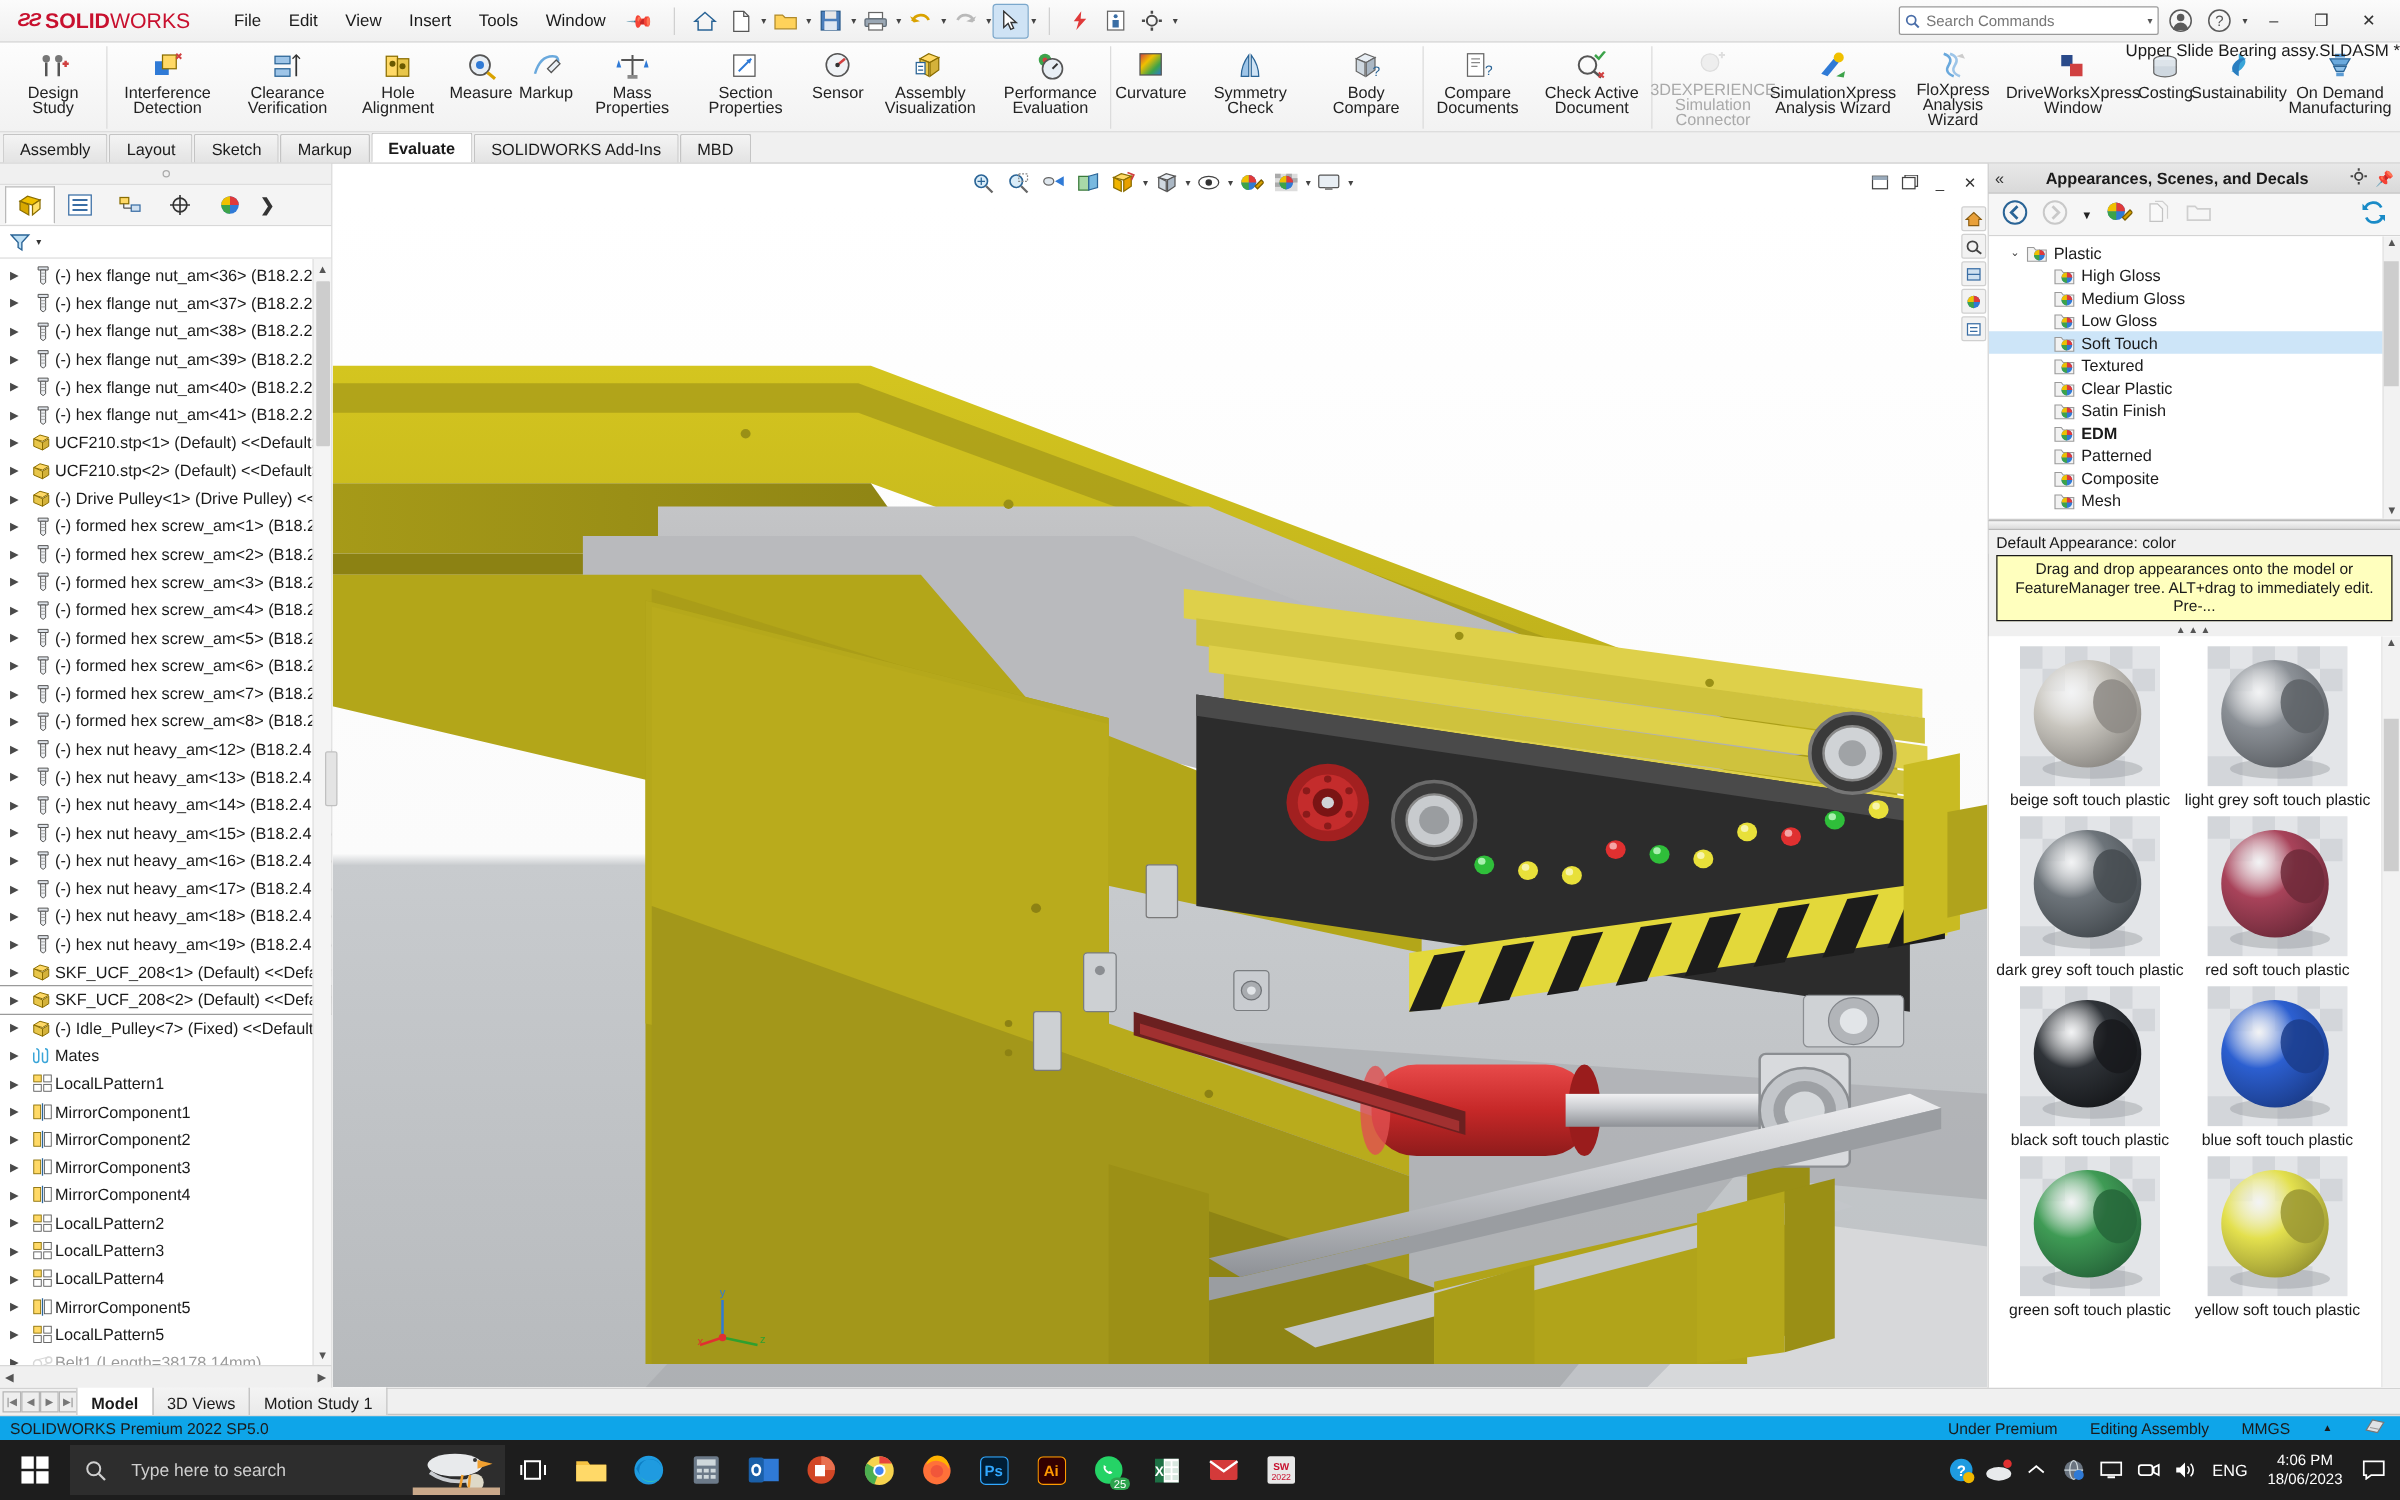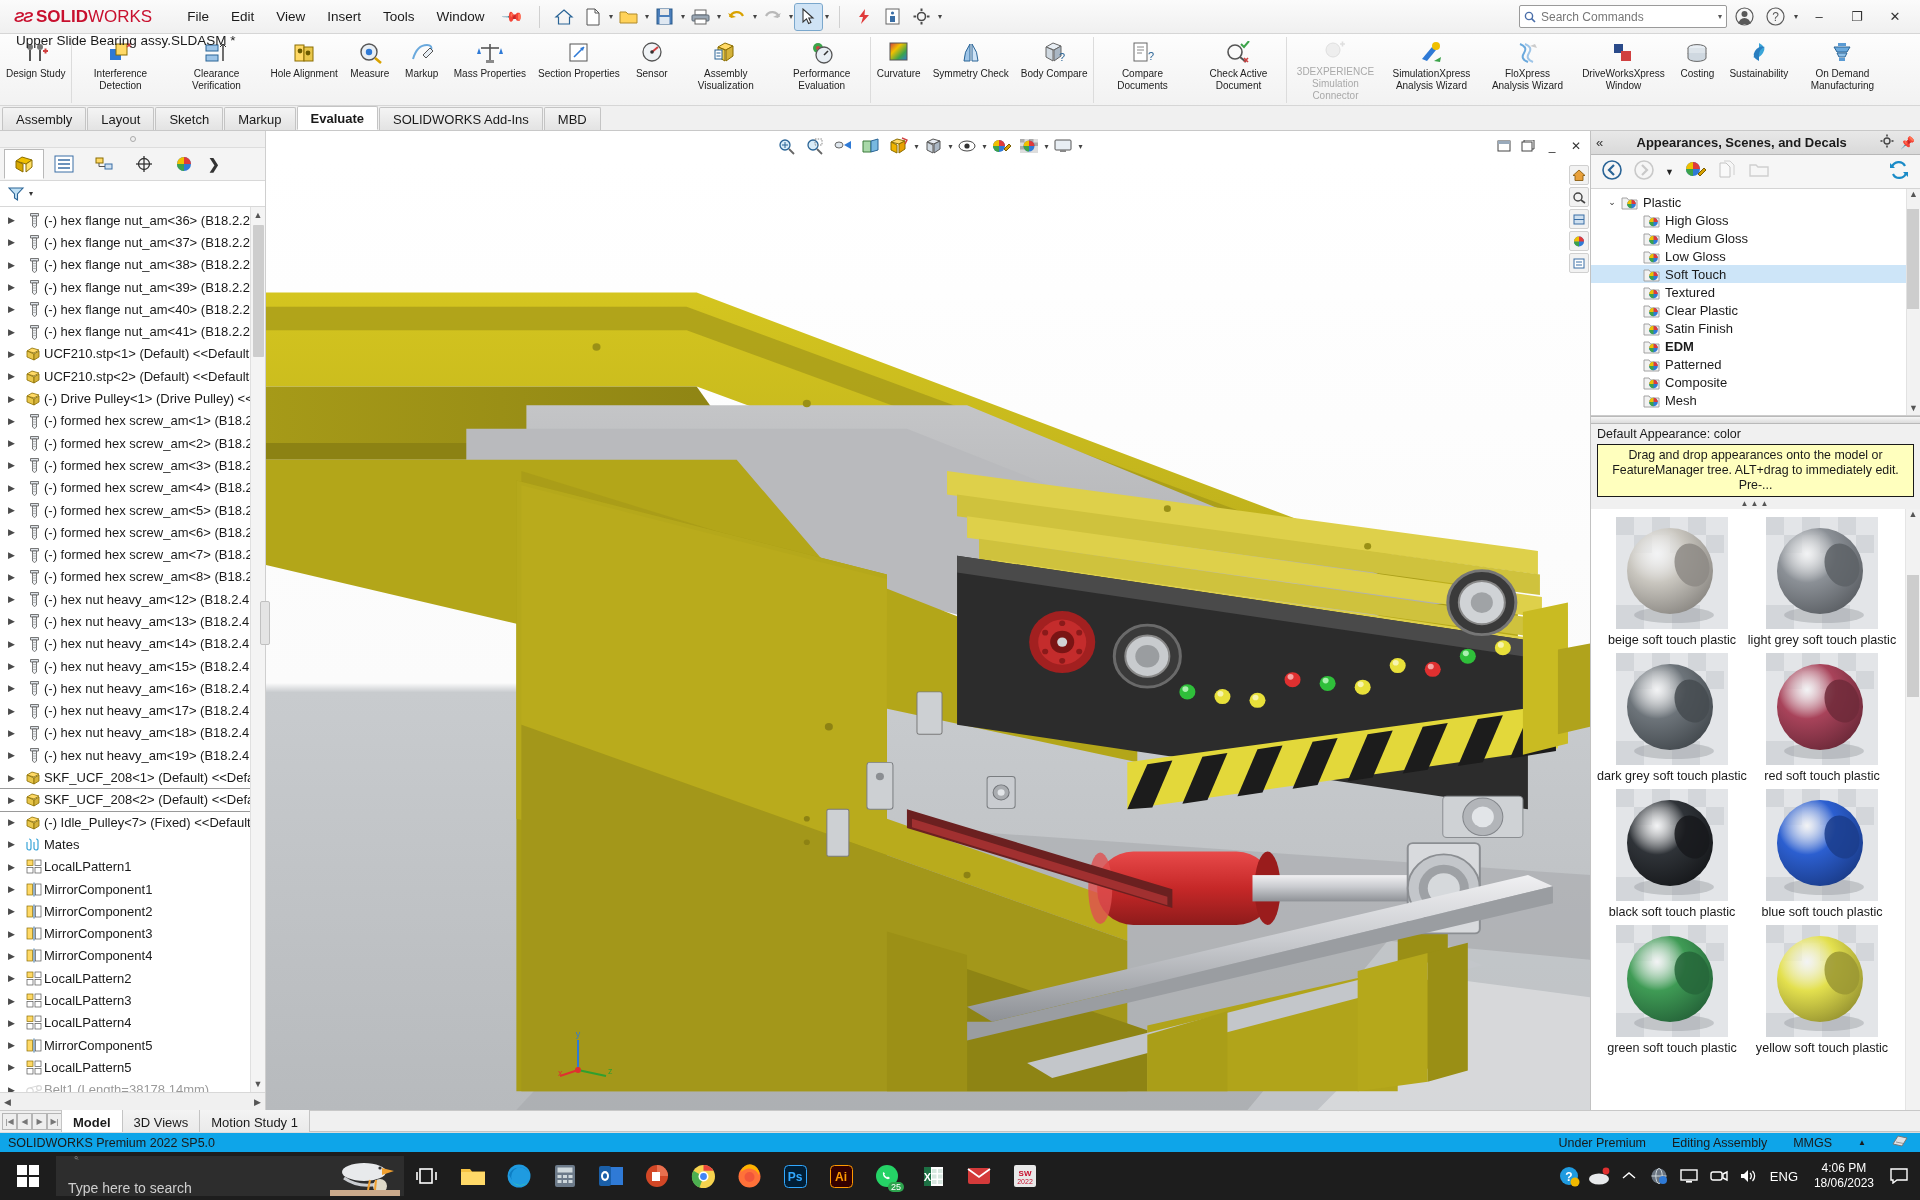--- a/index.html
+++ b/index.html
@@ -24,38 +24,38 @@
   .sw-logo .works { color:#c8102e; font-size:17px; font-weight:300;}
   .menu { display:flex; align-items:center; gap:0px; margin-left:14px;}
   .menu .mi { padding:5px 11px; font-size:13.5px; color:#1a1a1a; cursor:default;}
   .pin-icon { margin-left:8px; color:#888; font-size:14px; transform:rotate(45deg); display:inline-block;}
   .tb-sep { width:1px; height:22px; background:#d0d0d0; margin:0 8px;}
   .quickbar { display:flex; align-items:center; gap:2px; margin-left:10px;}
   .qbtn { width:27px; height:26px; display:flex; align-items:center; justify-content:center;
           border-radius:2px; cursor:default; position:relative;}
   .qbtn.pressed { background:#cfe3f5; outline:1px solid #7aa7cc;}
   .caret { font-size:8px; color:#444; margin-left:1px;}
-  .doc-title { position:absolute; left:16px; right:0; text-align:left; font-size:13.5px; pointer-events:none;margin-top:47px;}
+  .doc-title { position:absolute; left:16px; right:0; text-align:right; font-size:13.5px; pointer-events:none;margin-top:47px;}
   .titleright { margin-left:auto; display:flex; align-items:center; gap:4px; padding-right:8px;}
   .searchbox { display:flex; align-items:center; width:208px; height:23px; background:#fff;
                border:1px solid #9a9a9a; border-radius:2px; padding:0 4px; gap:5px; font-size:12px; color:#777;}
   .winbtn { width:34px; height:26px; display:flex;align-items:center;justify-content:center;font-size:13px;color:#333;}
 
   
   .ribbon {
     height: 72px; background: linear-gradient(#fdfdfd,#f2f2f2);
     border-bottom:1px solid #d6d6d6; display:flex; align-items:flex-start;
     padding-top:3px; flex:0 0 72px; overflow:hidden;
   }
   .rgroup { display:flex; align-items:flex-start; height:66px; }
   .rgroup + .rgroup { border-left:1px solid #dcdcdc; }
   .rbtn { width:auto; min-width:52px; max-width:96px; padding:3px 6px 0; display:flex;
           flex-direction:column; align-items:center; cursor:default; height:64px;}
   .rbtn .ic { height:26px; display:flex;align-items:center;justify-content:center; margin-bottom:2px;}
-  .rbtn .lb { font-size:10px; line-height:11.8px; text-align:center; color:#222; }
+  .rbtn .lb { font-size:13px; line-height:11.8px; text-align:center; color:#222; }
   .rbtn.disabled .lb { color:#a9a9a9; }
   .rbtn.disabled .ic { opacity:.35; filter:grayscale(1); }
 
   
   .tabrow { height:25px; background:#f0f0f0; display:flex; align-items:flex-end; flex:0 0 25px;
             border-bottom:1px solid #c8c8c8; padding-left:2px;}
   .tab { height:23px; padding:0 13px; display:flex; align-items:center; font-size:13px;
          background:linear-gradient(#f4f4f4,#e3e3e3); border:1px solid #c4c4c4; border-bottom:none;
          margin-right:1px; border-radius:2px 2px 0 0; cursor:default; }
   .tab.active { background:#fff; font-weight:bold; border-bottom:1px solid #fff; height:24px;}
@@ -151,22 +151,22 @@
           margin-left:-1px;}
   .mtab.active { background:#fff; font-weight:bold;}
   .mtab-fill { flex:1; border-bottom:1px solid #c4c4c4; height:21px;}
   .statusbar { height:20px; background:#0ea5e9; display:flex; align-items:center; font-size:12.5px;
                padding:0 8px; border-top:1px solid #dcdcdc; flex:0 0 20px; gap:0;}
   .sb-right { margin-left:auto; display:flex; align-items:center; gap:26px; padding-right:4px;}
 
   
   .taskbar { height:48px; background:#1d1d1d; display:flex; align-items:center; flex:0 0 48px; }
   .tb-start { width:56px;height:48px;display:flex;align-items:center;justify-content:center;}
-  .tb-search { width:348px; height:40px; background:#2d2d2d; display:flex; 
-               padding:0 12px; gap:20px; color:#cfcfcf; font-size:14px; position:relative; overflow:hidden;flex-direction:column;}
+  .tb-search { width:348px; height:40px; background:#2d2d2d; display:flex; align-items:center;
+               padding:0 12px; gap:20px; color:#cfcfcf; font-size:14px; position:relative; overflow:hidden;}
   .tb-icon { width:46px; height:48px; display:flex; align-items:center; justify-content:center; position:relative;}
   .tb-tray { margin-left:auto; display:flex; align-items:center; gap:0px; padding-right:6px; color:#fff;}
   .tray-i { width:30px;height:48px;display:flex;align-items:center;justify-content:center;}
   .clock { font-size:12px; line-height:15px; text-align:center; color:#fff; padding:0 10px;}
   .badge { position:absolute; bottom:8px; right:6px; background:#2da44e; color:#fff; font-size:9px;
            border-radius:8px; padding:0 3px; }
 </style>
 </head>
 <body>
 

